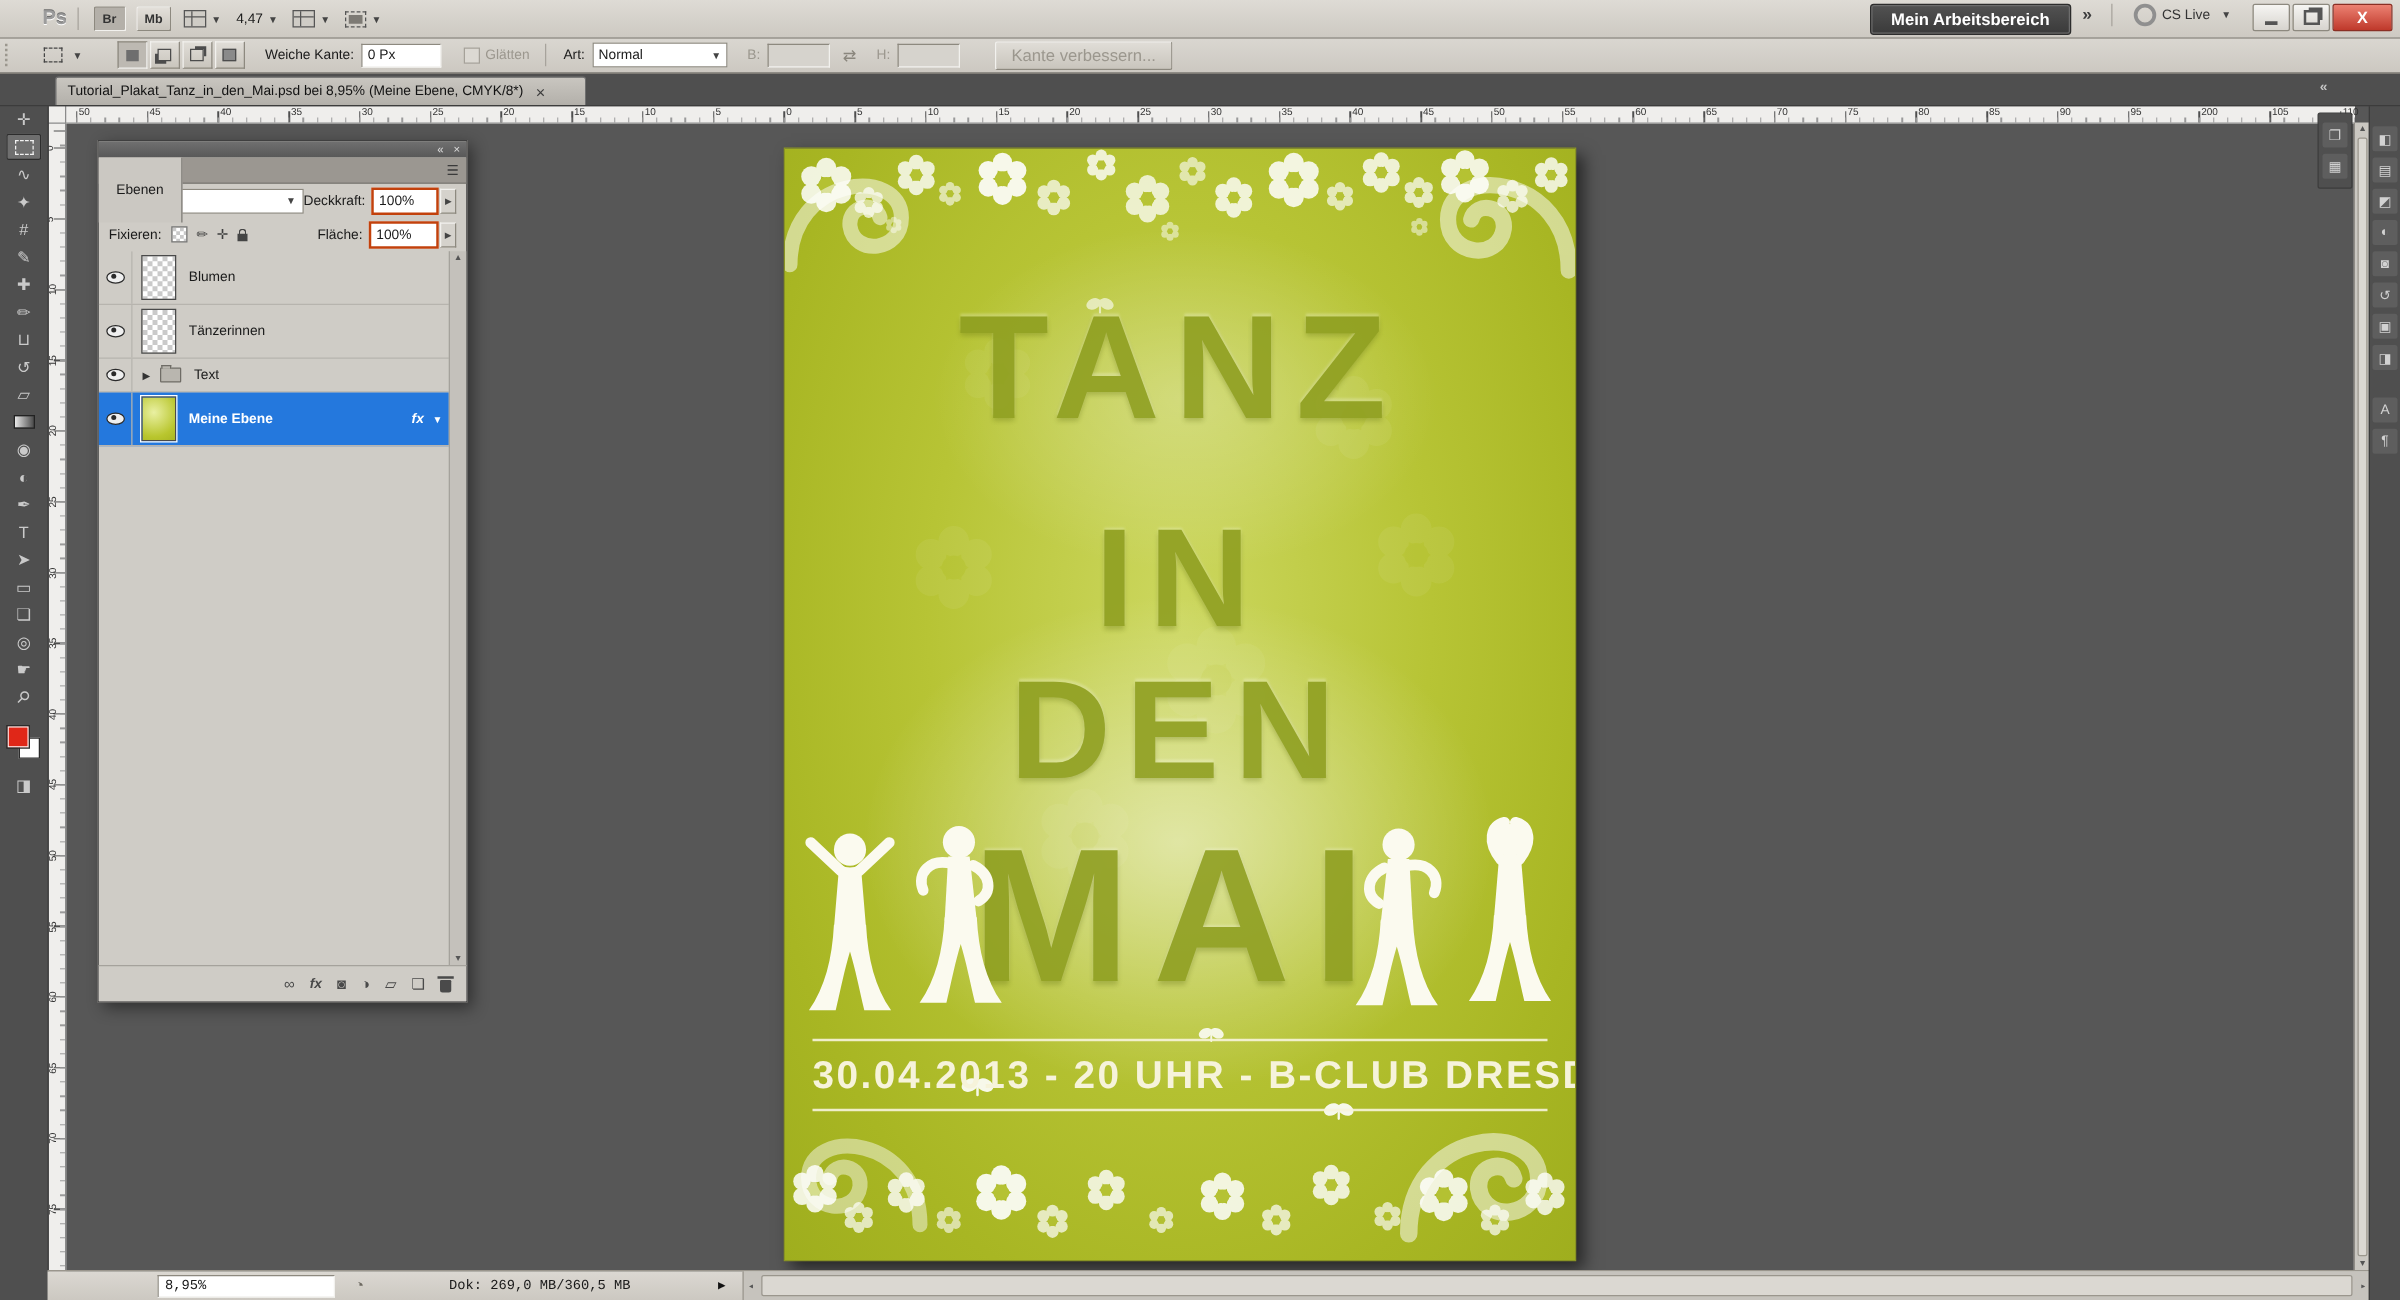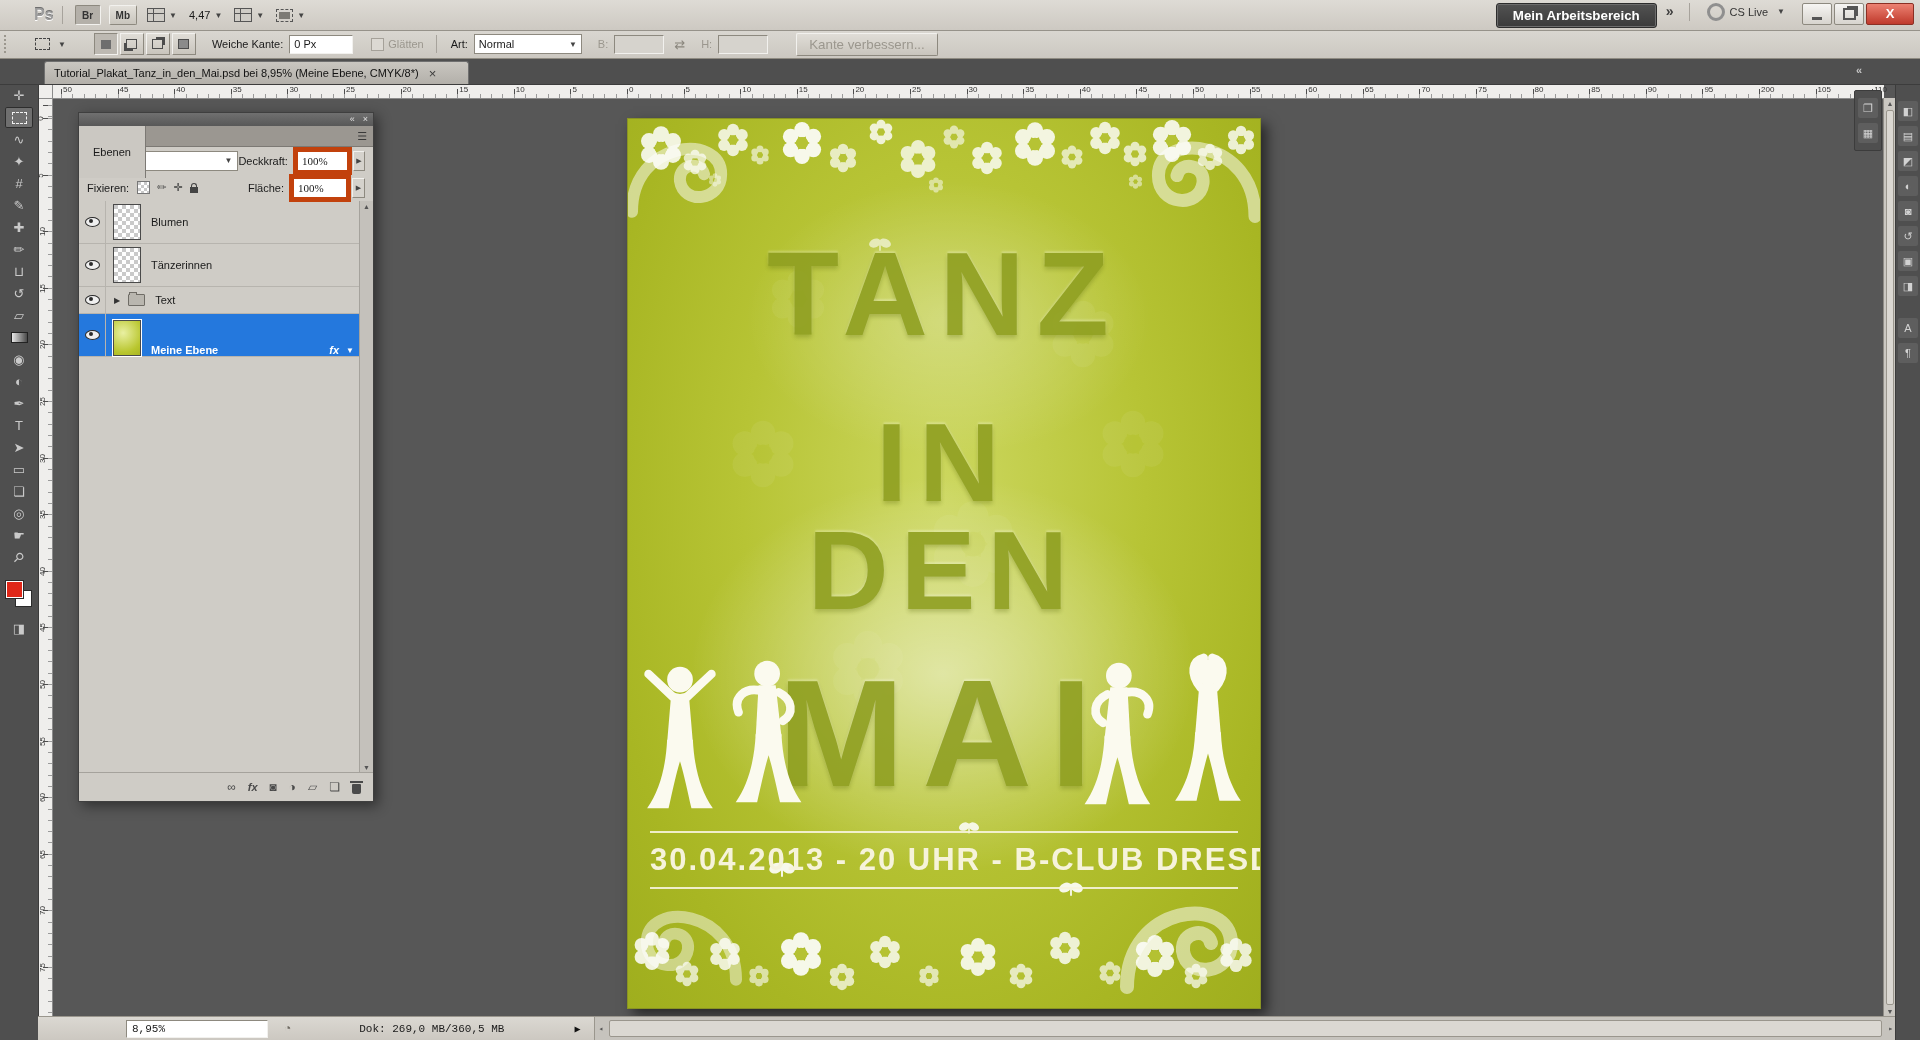--- a/index.html
+++ b/index.html
@@ -116,56 +116,56 @@
   .glow{position:absolute;pointer-events:none;}
   .glow1{left:40px;top:340px;width:550px;height:430px;
     background:radial-gradient(ellipse,rgba(255,255,255,.5),rgba(255,255,255,0) 65%);}
   .glow2{left:100px;top:50px;width:440px;height:300px;
     background:radial-gradient(ellipse,rgba(255,255,255,.28),rgba(255,255,255,0) 65%);}
   .poster-word{position:absolute;left:0;right:0;text-align:center;font-weight:bold;line-height:1;
     color:#8e9e20;opacity:.88;letter-spacing:12px;
     text-shadow:0 -2px 2px rgba(255,255,255,.28),0 3px 4px rgba(92,106,12,.35);}
   .w0{top:116px;font-size:118px;}
   .w1{top:288px;font-size:112px;}
-  .w2{top:396px;font-size:112px;}
+  .w2{top:409px;font-size:112px;}
   .w3{top:538px;font-size:152px;letter-spacing:18px;}
   .date-block{position:absolute;left:22px;right:22px;top:712px;padding:9px 0;text-align:center;
     border-top:2px solid rgba(247,244,219,.9);border-bottom:2px solid rgba(247,244,219,.9);
     color:#f6f3da;font-weight:bold;font-size:31px;letter-spacing:2px;white-space:nowrap;}
   .decor-item{position:absolute;pointer-events:none;}
   .dancers svg{position:absolute;}
 
   
   .layers-panel{position:absolute;left:78px;top:112px;width:294px;height:688px;background:#cfccc6;
     border:1px solid #3f3f3f;box-shadow:4px 4px 12px rgba(0,0,0,.45);z-index:18;}
   .lp-header{height:13px;background:linear-gradient(#707070,#585858);display:flex;align-items:center;
     justify-content:flex-end;gap:8px;padding:0 5px;color:#e0e0e0;font-size:9px;line-height:1;}
   .lp-tabs{height:20px;background:#9b9791;border-bottom:1px solid #7c7974;position:relative;}
   .lp-tab{display:inline-block;height:20px;line-height:20px;padding:16px 14px;background:#cbc8c2;
     border-right:1px solid #7c7974;}
   .lp-menu{position:absolute;right:6px;top:4px;color:#3a3a3a;font-size:11px;}
   .lp-row{display:flex;align-items:center;height:27px;padding:0 8px;}
   .blend-dd{width:150px;height:18px;background:#fff;border:1px solid #8d897f;display:flex;
     align-items:center;justify-content:space-between;padding:0 5px;}
-  .vbox{width:44px;height:18px;background:#fff;border:5px solid #c2410c;display:flex;
-    align-items:center;padding:0 4px;margin-left:5px;font-family:Liberation Serif, serif;}
+  .vbox{width:44px;height:18px;background:#fff;border:2px solid #c2410c;display:flex;
+    align-items:center;padding:0 4px;margin-left:5px;}
   .mini-btn{width:11px;height:18px;border:1px solid;border-color:#f2f1ee #8d897f #8d897f #f2f1ee;
     background:#d5d2cc;display:grid;place-items:center;font-size:7px;color:#444;margin-left:1px;}
   .sp{margin-left:auto;}
   .lock-icons{display:flex;gap:7px;margin-left:8px;align-items:center;}
   .checker-mini{width:11px;height:11px;border:1px solid #777;
     background:repeating-conic-gradient(#fff 0 25%,#c9c9c9 0 50%) 0 0/6px 6px;}
   .lock-glyph{font-size:11px;color:#3e3e3e;}
   .padlock{width:8px;height:6px;background:#444;position:relative;margin-top:4px;}
   .padlock::before{content:"";position:absolute;top:-4px;left:1px;width:4px;height:4px;
     border:1.5px solid #444;border-bottom:none;border-radius:3px 3px 0 0;}
   .layer-list{position:absolute;left:0;right:13px;top:88px;bottom:28px;overflow:hidden;}
   .lrow{display:flex;align-items:center;height:42px;border-bottom:1px solid #b7b4ae;position:relative;}
   .lrow.group{height:26px;}
-  .lrow.selected{background:#2478dd;color:#fff;font-weight:bold;align-items:flex-end;}
+  .lrow.selected{background:#2478dd;color:#fff;font-weight:bold;}
   .eyebox{width:26px;align-self:stretch;border-right:1px solid #b7b4ae;display:grid;place-items:center;flex:none;}
   .eye{width:13px;height:8px;border:1px solid #2b2b2b;border-radius:50%;position:relative;background:#efefef;}
   .eye::after{content:"";position:absolute;left:3.5px;top:1px;width:4px;height:4px;background:#2b2b2b;border-radius:50%;}
   .thumb{width:26px;height:34px;margin-left:7px;border:1px solid #4a4a4a;flex:none;
     background:repeating-conic-gradient(#fff 0 25%,#cacaca 0 50%) 0 0/8px 8px;}
   .thumb.green{background:radial-gradient(circle at 35% 35%,#e9f0a2,#b9c62e 70%,#a9b622);outline:1px solid #fff;}
   .tri{font-size:8px;color:#333;margin-left:8px;}
   .folder{width:15px;height:10px;background:#b9b6af;border:1px solid #6f6c66;position:relative;
     border-radius:1px;margin-left:8px;flex:none;}
   .folder::before{content:"";position:absolute;top:-3px;left:0;width:6px;height:2px;background:#b9b6af;

